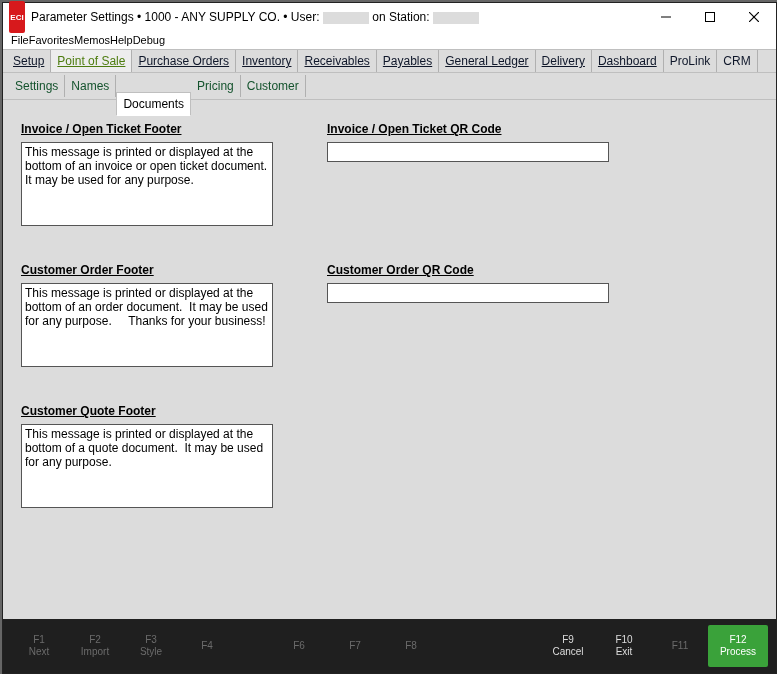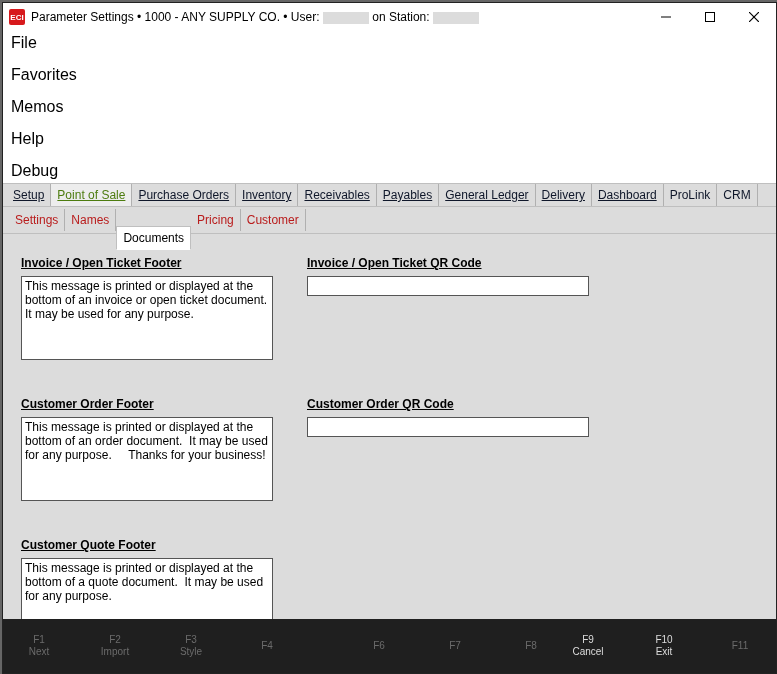--- a/index.html
+++ b/index.html
@@ -23,21 +23,21 @@
   
   .titlebar {
     height: 28px;
     display: flex;
     align-items: center;
     background: #fff;
     padding-left: 6px;
   }
   .app-icon {
     width: 16px;
-    height: 16px;
+    height: 32px;
     background: #d7191c;
     color: #fff;
     font-size: 8px;
     font-weight: bold;
     display: flex;
     align-items: center;
     justify-content: center;
     margin-right: 6px;
     border-radius: 2px;
   }
@@ -64,24 +64,23 @@
     display: flex;
     align-items: center;
     justify-content: center;
     font-size: 14px;
     font-family: sans-serif;
   }
   .winbtn svg { width: 10px; height: 10px; }
   
   .menubar {
     display: flex;
-    gap: 14px;
+    gap: 0;
     padding: 3px 8px 3px 8px;
-    font-size: 16px;
-    flex-direction: column;
+    font-size: 11px;
   }
   .menubar span { cursor: default; }
   
   .maintabs {
     display: flex;
     align-items: center;
     background: #dcdcdc;
     border-top: 1px solid #bfbfbf;
     border-bottom: 1px solid #bfbfbf;
     padding: 0 4px;
@@ -109,21 +108,21 @@
     display: flex;
     align-items: center;
     padding: 2px 6px;
     height: 22px;
     background: #dcdcdc;
     border-bottom: 1px solid #bfbfbf;
     font-size: 12px;
   }
   .subtabs .stab {
     padding: 2px 6px;
-    color: #b91c1c;
+    color: #14532d;
     border-right: 1px solid #b0b0b0;
     height: 18px;
     line-height: 18px;
   }
   .subtabs .stab.active {
     background: #fff;
     color: #000;
     border: 1px solid #bfbfbf;
     border-bottom: 1px solid #fff;
     position: relative;
@@ -131,21 +130,21 @@
   }
   
   .content {
     flex: 1;
     background: #dcdcdc;
     padding: 22px 18px 0 18px;
     overflow: hidden;
   }
   .row {
     display: flex;
-    gap: 36px;
+    gap: 56px;
     margin-bottom: 34px;
   }
   .col-left { width: 250px; }
   .col-right { width: 282px; }
   .section-label {
     font-weight: bold;
     text-decoration: underline;
     font-size: 12px;
     display: block;
     margin-bottom: 6px;
@@ -174,21 +173,20 @@
   
   .fnbar {
     height: 54px;
     background: #1f1f1f;
     display: flex;
     align-items: center;
     padding: 0 8px;
   }
   .fngroup {
     display: flex;
-    gap: 20px;
   }
   .fnbtn {
     width: 56px;
     height: 42px;
     display: flex;
     flex-direction: column;
     align-items: center;
     justify-content: center;
     color: #6b6b6b;
     font-size: 10px;
@@ -342,16 +340,20 @@
           <span class="fl">Cancel</span>
         </div>
       <div class="fnbtn white">
           <span class="fk">F10</span>
           <span class="fl">Exit</span>
         </div>
       <div class="fnbtn">
           <span class="fk">F11</span>
           <span class="fl"></span>
         </div>
+      <div class="fnbtn green">
+          <span class="fk">F12</span>
+          <span class="fl">Process</span>
+        </div>
     </div>
   </div>
 
 </div>
 
 </body></html>

